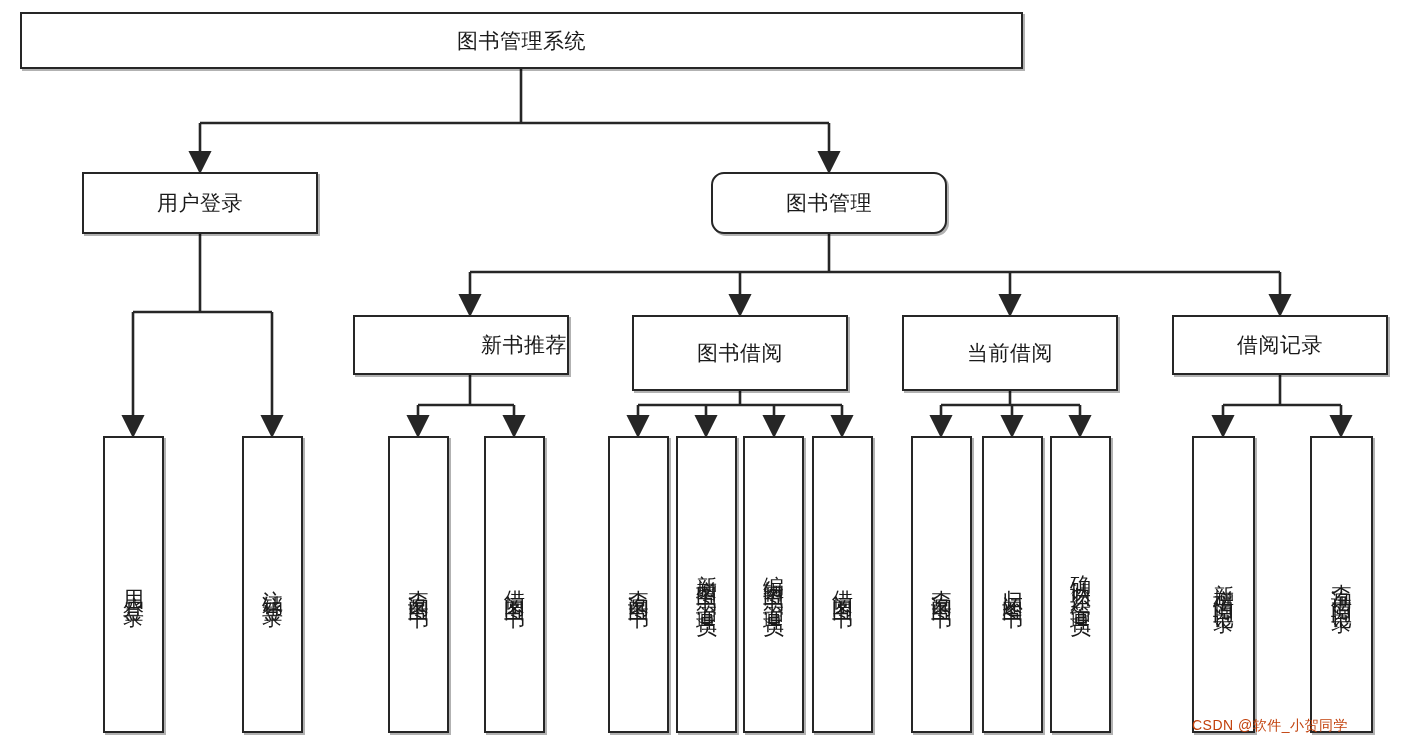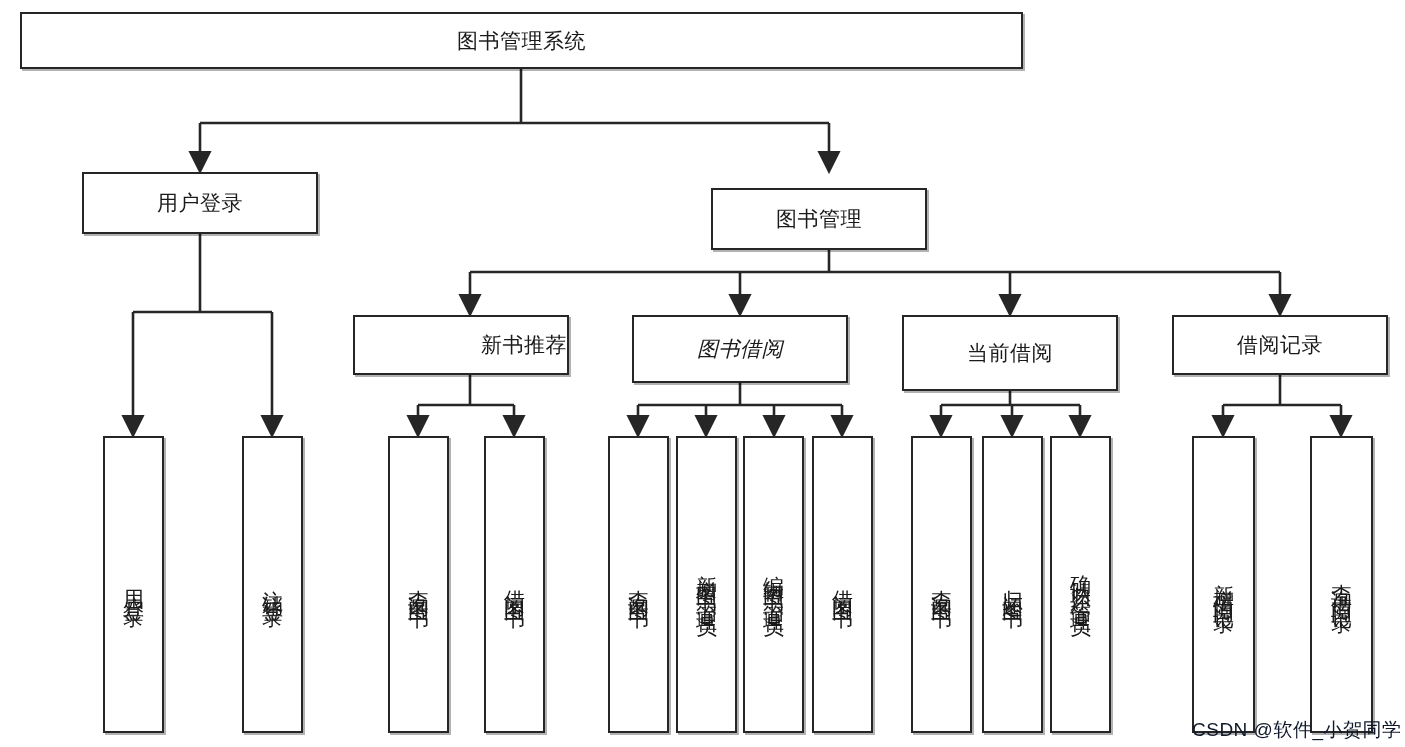--- a/index.html
+++ b/index.html
@@ -45,22 +45,22 @@
     font-size: 21px;
     color: #1a1a1a;
     writing-mode: vertical-rl;
     text-orientation: upright;
     letter-spacing: 6px;
     line-height: 1.15;
     white-space: nowrap;
   }
   .watermark {
     position: absolute;
-    font-size: 19px;
-    color: #0f172a;
+    font-size: 14px;
+    color: #c2410c;
     white-space: nowrap;
     letter-spacing: 0.5px;
   }
 </style>
 </head>
 <body>
 
 <div id="diagram-root">
 
   <svg class="diagram-canvas" viewBox="0 0 1405 747">
@@ -116,28 +116,28 @@
     </g>
   </svg>
 
   <div class="node-box" style="left: 20px; top: 12px; width: 1003px; height: 57px;">
     <span class="node-label-h">图书管理系统</span>
   </div>
 
   <div class="node-box" style="left: 82px; top: 172px; width: 236px; height: 62px;">
     <span class="node-label-h">用户登录</span>
   </div>
-  <div class="node-box" style="left: 711px; top: 188px; width: 216px; height: 62px;">
+  <div class="node-box" style="left: 711px; top: 172px; width: 236px; height: 62px; border-radius: 13px;">
     <span class="node-label-h">图书管理</span>
   </div>
 
   <div class="node-box" style="left: 353px; top: 315px; width: 216px; height: 60px; justify-content: flex-end;">
     <span class="node-label-h">新书推荐</span>
   </div>
-  <div class="node-box" style="left: 632px; top: 315px; width: 216px; height: 68px; font-style: italic;">
+  <div class="node-box" style="left: 632px; top: 315px; width: 216px; height: 76px;">
     <span class="node-label-h">图书借阅</span>
   </div>
   <div class="node-box" style="left: 902px; top: 315px; width: 216px; height: 76px;">
     <span class="node-label-h">当前借阅</span>
   </div>
   <div class="node-box" style="left: 1172px; top: 315px; width: 216px; height: 60px; justify-content: center;">
     <span class="node-label-h">借阅记录</span>
   </div>
 
   <div class="node-box" style="left: 103px; top: 436px; width: 61px; height: 297px;">

